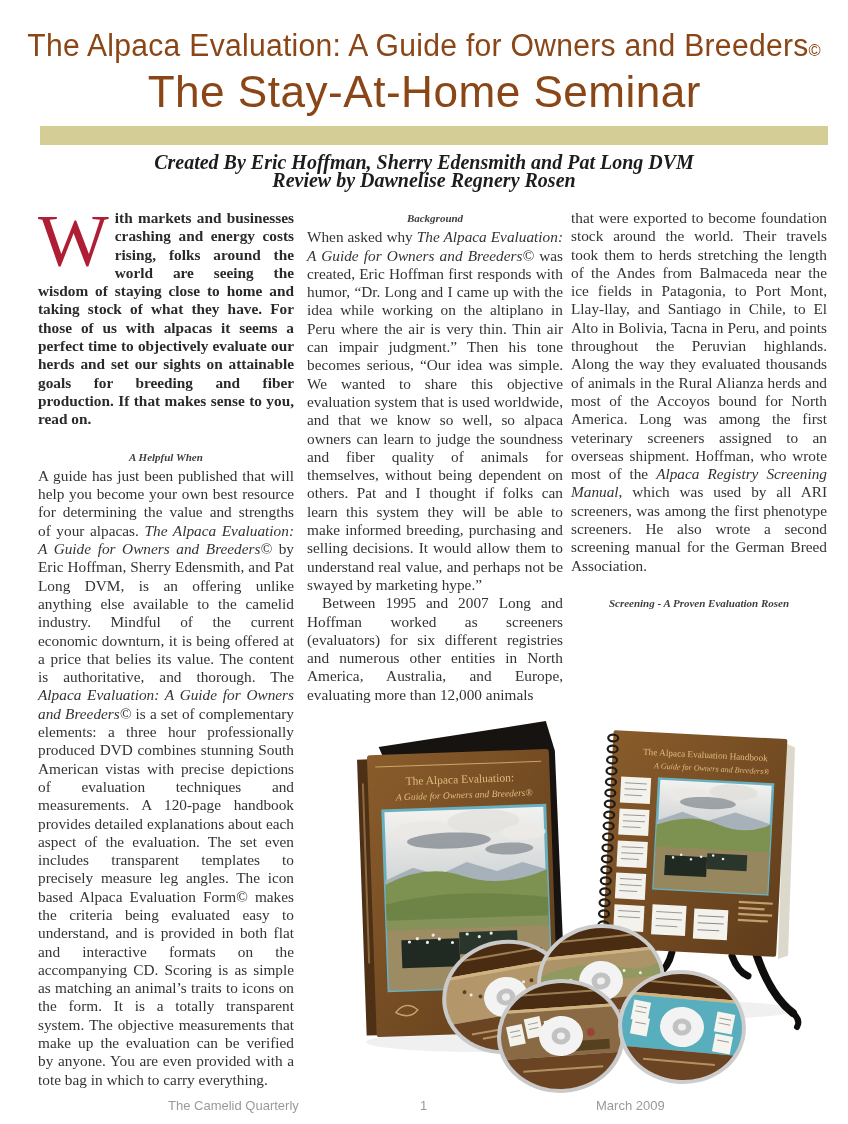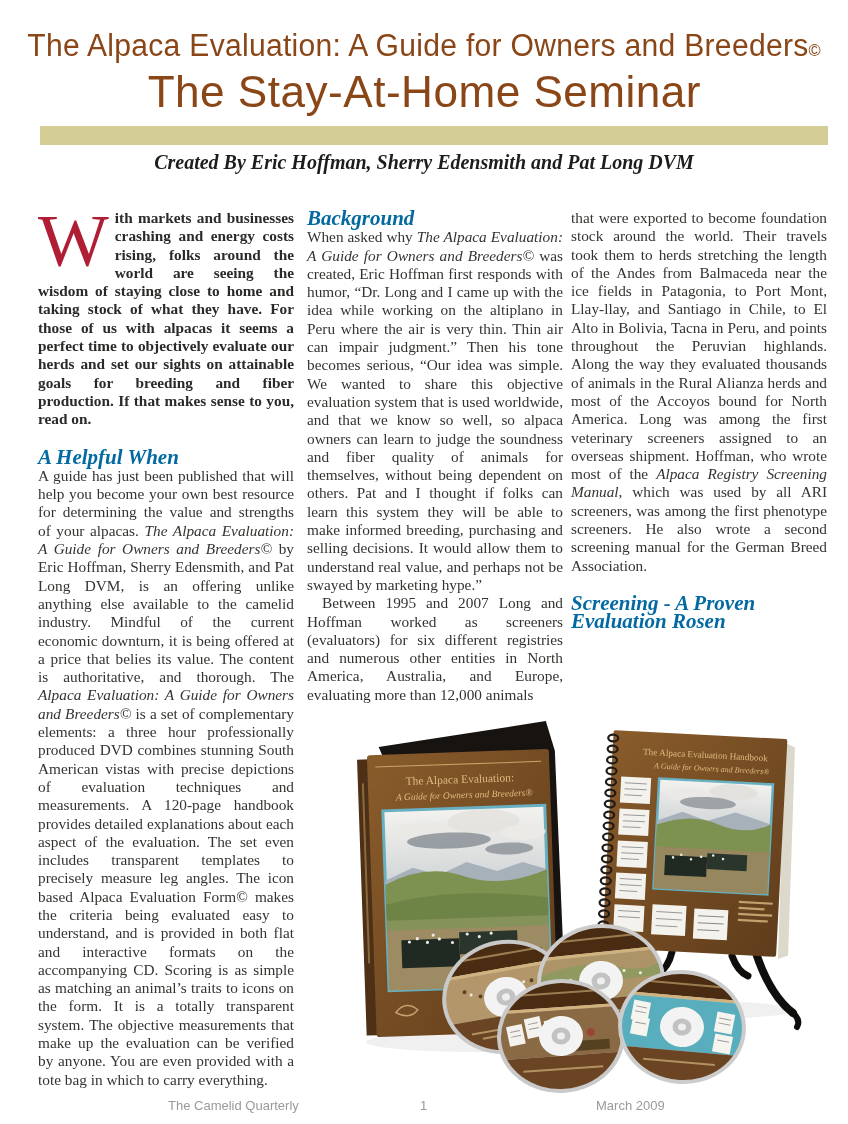--- a/index.html
+++ b/index.html
@@ -19,22 +19,22 @@
   
   .col{position:absolute;top:209px;width:256px;text-align:justify;font-size:15.3px;
        line-height:18.3px;color:#343330;}
   .col-1{left:38px;}
   .col-2{left:307px;}
   .col-3{left:571px;}
   .col p{margin:0;}
   .intro{font-weight:bold;color:#2a2a28;}
   .dropcap{float:left;font-size:75px;line-height:60px;padding:2px 6px 0 0;
            color:var(--dropcap,#b01e36);font-weight:normal;}
-  .sec-heading{font-weight:bold;font-style:italic;font-size:21px;margin:19px 0 1px 0;
-               text-align:left;color:#0369a1;}
+  .sec-heading{font-weight:bold;font-style:italic;font-size:11px;margin:19px 0 1px 0;
+               text-align:center;color:#404040;}
   .sec-heading.first{margin-top:0;}
   .indent{text-indent:15px;}
   
   .product-figure{position:absolute;left:356px;top:710px;width:492px;height:388px;}
   
   .footer{position:absolute;top:1098px;left:0;width:749px;height:20px;
           font-family:"Liberation Sans", sans-serif;font-size:13px;color:#9a9a98;}
   .footer span{position:absolute;white-space:nowrap;}
   .footer .f-left{left:168px;}
   .footer .f-center{left:420px;}
@@ -46,20 +46,21 @@
 
 <div class="page">
 
   <div class="masthead">
     <div><span class="title-line"><span>The Alpaca Evaluation: A Guide for Owners and Breeders</span><span class="title-mark">©</span></span></div>
     <div><span class="subtitle-line">The Stay-At-Home Seminar</span></div>
   </div>
   <div class="band"></div>
   <div class="byline">
     <div>Created By Eric Hoffman, Sherry Edensmith and Pat Long DVM</div>
+    <div>Review by Dawnelise Regnery Rosen</div>
   </div>
 
   <div class="col col-1">
     <p class="intro"><span class="dropcap">W</span><span>ith markets and businesses crashing and energy costs rising, folks around the world are seeing the wisdom of staying close to home and taking stock of what they have. For those of us with alpacas it seems a perfect time to objectively evaluate our herds and set our sights on attainable goals for breeding and fiber production. If that makes sense to you, read on.</span></p>
     <div class="sec-heading">A Helpful When</div>
     <p><span>A guide has just been published that will help you become your own best resource for determining the value and strengths of your alpacas. </span><i>The Alpaca Evaluation: A Guide for Owners and Breeders©</i><span> by Eric Hoffman, Sherry Edensmith, and Pat Long DVM, is an offering unlike anything else available to the camelid industry. Mindful of the current economic downturn, it is being offered at a price that belies its value. The content is authoritative, and thorough. The </span><i>Alpaca Evaluation: A Guide for Owners and Breeders©</i><span> is a set of complementary elements: a three hour professionally produced DVD combines stunning South American vistas with precise depictions of evaluation techniques and measurements. A 120-page handbook provides detailed explanations about each aspect of the evaluation. The set even includes transparent templates to precisely measure leg angles. The icon based Alpaca Evaluation Form© makes the criteria being evaluated easy to understand, and is provided in both flat and interactive formats on the accompanying CD. Scoring is as simple as matching an animal’s traits to icons on the form. It is a totally transparent system. The objective measurements that make up the evaluation can be verified by anyone. You are even provided with a tote bag in which to carry everything.</span></p>
   </div>
 
   <div class="col col-2">
     <div class="sec-heading first">Background</div>

